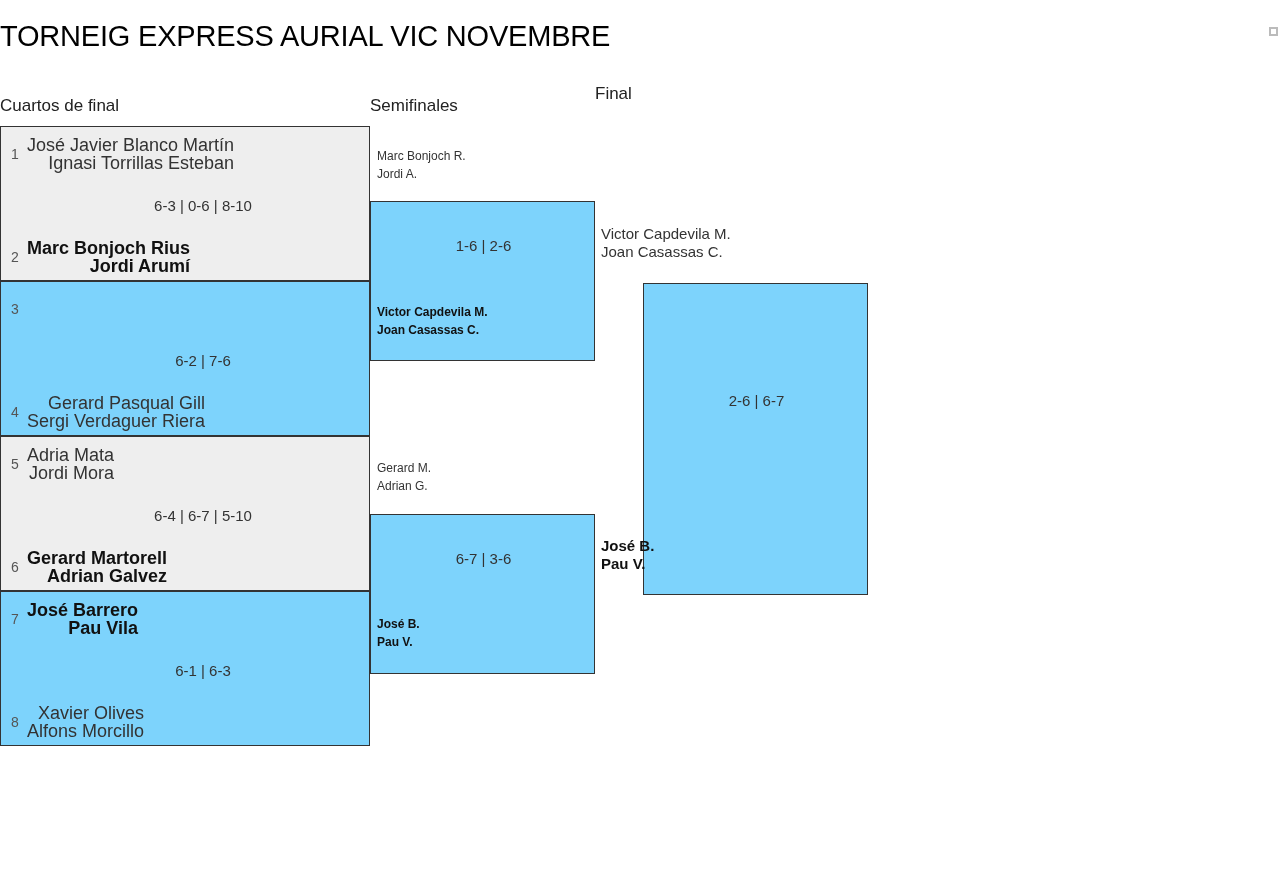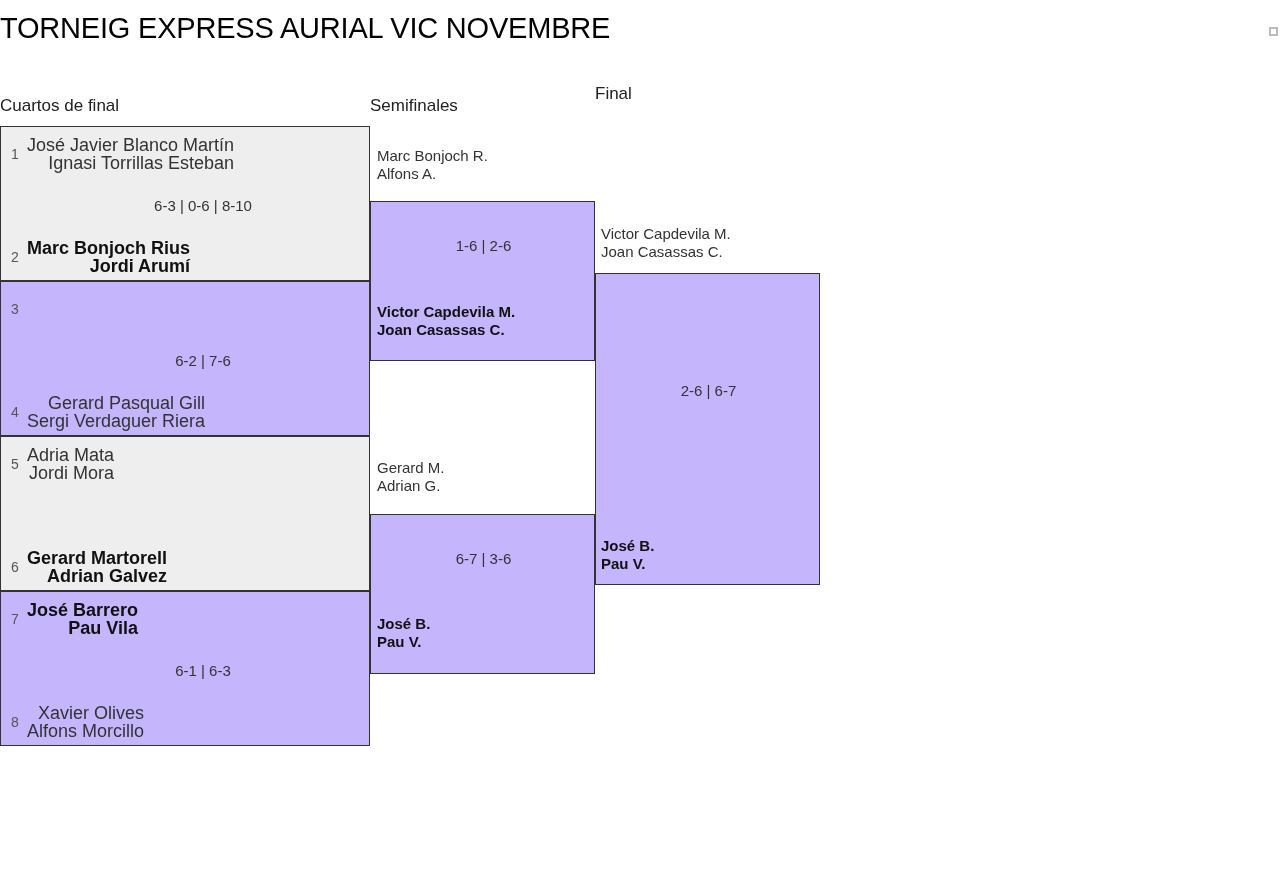--- a/index.html
+++ b/index.html
@@ -24,21 +24,21 @@
     width: 900px;
   }
   .title-line {
     font-size: 29px;
     line-height: 33px;
     font-weight: 400;
     color: #000000;
     letter-spacing: -0.2px;
     white-space: nowrap;
   }
-  .title-line.l1 { margin-top: 12px; }
+  .title-line.l1 { margin-top: 20px; }
 
   
   .round-header {
     position: absolute;
     font-size: 17px;
     line-height: 20px;
     color: #222222;
     text-align: left;
     white-space: nowrap;
   }
@@ -46,21 +46,21 @@
   #hdr-sf  { left: 370px; top: 96px; width: 225px; }
   #hdr-f   { left: 595px; top: 84px; width: 225px; }
 
   
   .box {
     position: absolute;
     box-sizing: border-box;
     border: 1px solid #333333;
   }
   .box.shaded { background: #eeeeee; }
-  .box.plain  { background: #c4b5fd; }
+  .box.plain  { background: #7dd3fc; }
 
   
   .qf {
     left: 0px;
     width: 370px;
     height: 155px;
   }
   #qf1 { top: 126px; }
   #qf2 { top: 281px; }
   #qf3 { top: 436px; }
@@ -124,39 +124,39 @@
     text-align: center;
     font-size: 15px;
     line-height: 18px;
     color: #333333;
     white-space: nowrap;
   }
 
   
   .sf-team {
     position: absolute;
-    font-size: 15px;
+    font-size: 12px;
     line-height: 18px;
     color: #333333;
     white-space: nowrap;
   }
   .sf-team.winner { font-weight: bold; color: #111111; }
   .sf-team .ln { display: block; }
   #sf1-top    { left: 377px; top: 147px; }
   #sf1-bottom { left: 377px; top: 303px; }
   #sf2-top    { left: 377px; top: 459px; }
   #sf2-bottom { left: 377px; top: 615px; }
 
   
   .fn {
     left: 595px;
     width: 225px;
     height: 312px;
   }
-  #fn1 { top: 273px; }
+  #fn1 { top: 283px; margin-left: 48px; }
 
   .fn .score {
     position: absolute;
     left: 0;
     width: 225px;
     top: 108px;
     text-align: center;
     font-size: 15px;
     line-height: 18px;
     color: #333333;
@@ -220,20 +220,21 @@
     <span class="ln">Sergi Verdaguer Riera</span>
   </div>
 </div>
 
 <div class="box qf shaded" id="qf3">
   <div class="seed top">5</div>
   <div class="team top">
     <span class="ln">Adria Mata</span>
     <span class="ln">Jordi Mora</span>
   </div>
+  <div class="score">6-4 | 6-7 | 5-10</div>
   <div class="seed bottom">6</div>
   <div class="team bottom winner">
     <span class="ln">Gerard Martorell</span>
     <span class="ln">Adrian Galvez</span>
   </div>
 </div>
 
 <div class="box qf plain" id="qf4">
   <div class="seed top">7</div>
   <div class="team top winner">
@@ -243,21 +244,21 @@
   <div class="score">6-1 | 6-3</div>
   <div class="seed bottom">8</div>
   <div class="team bottom">
     <span class="ln">Xavier Olives</span>
     <span class="ln">Alfons Morcillo</span>
   </div>
 </div>
 
 <div class="sf-team" id="sf1-top">
   <span class="ln">Marc Bonjoch R.</span>
-  <span class="ln">Alfons A.</span>
+  <span class="ln">Jordi A.</span>
 </div>
 <div class="box sf plain" id="sf1">
   <div class="score">1-6 | 2-6</div>
 </div>
 <div class="sf-team winner" id="sf1-bottom">
   <span class="ln">Victor Capdevila M.</span>
   <span class="ln">Joan Casassas C.</span>
 </div>
 
 <div class="sf-team" id="sf2-top">

